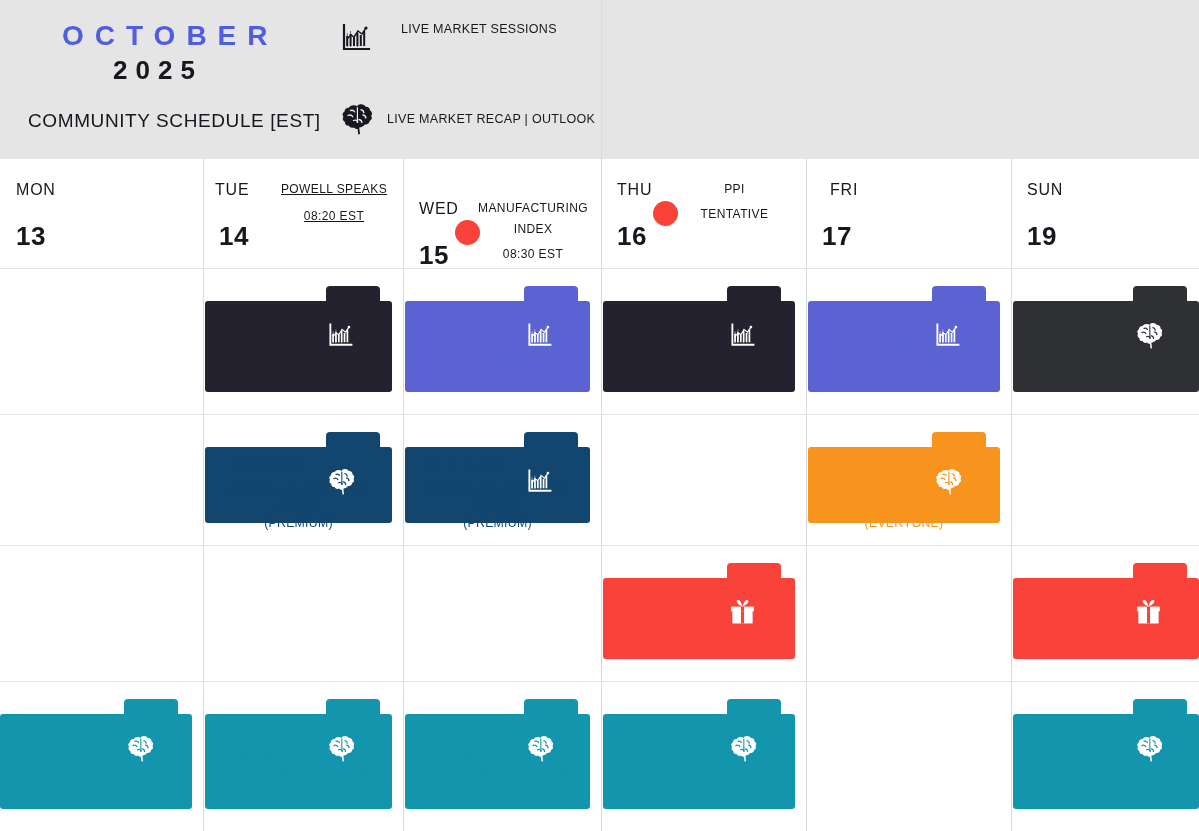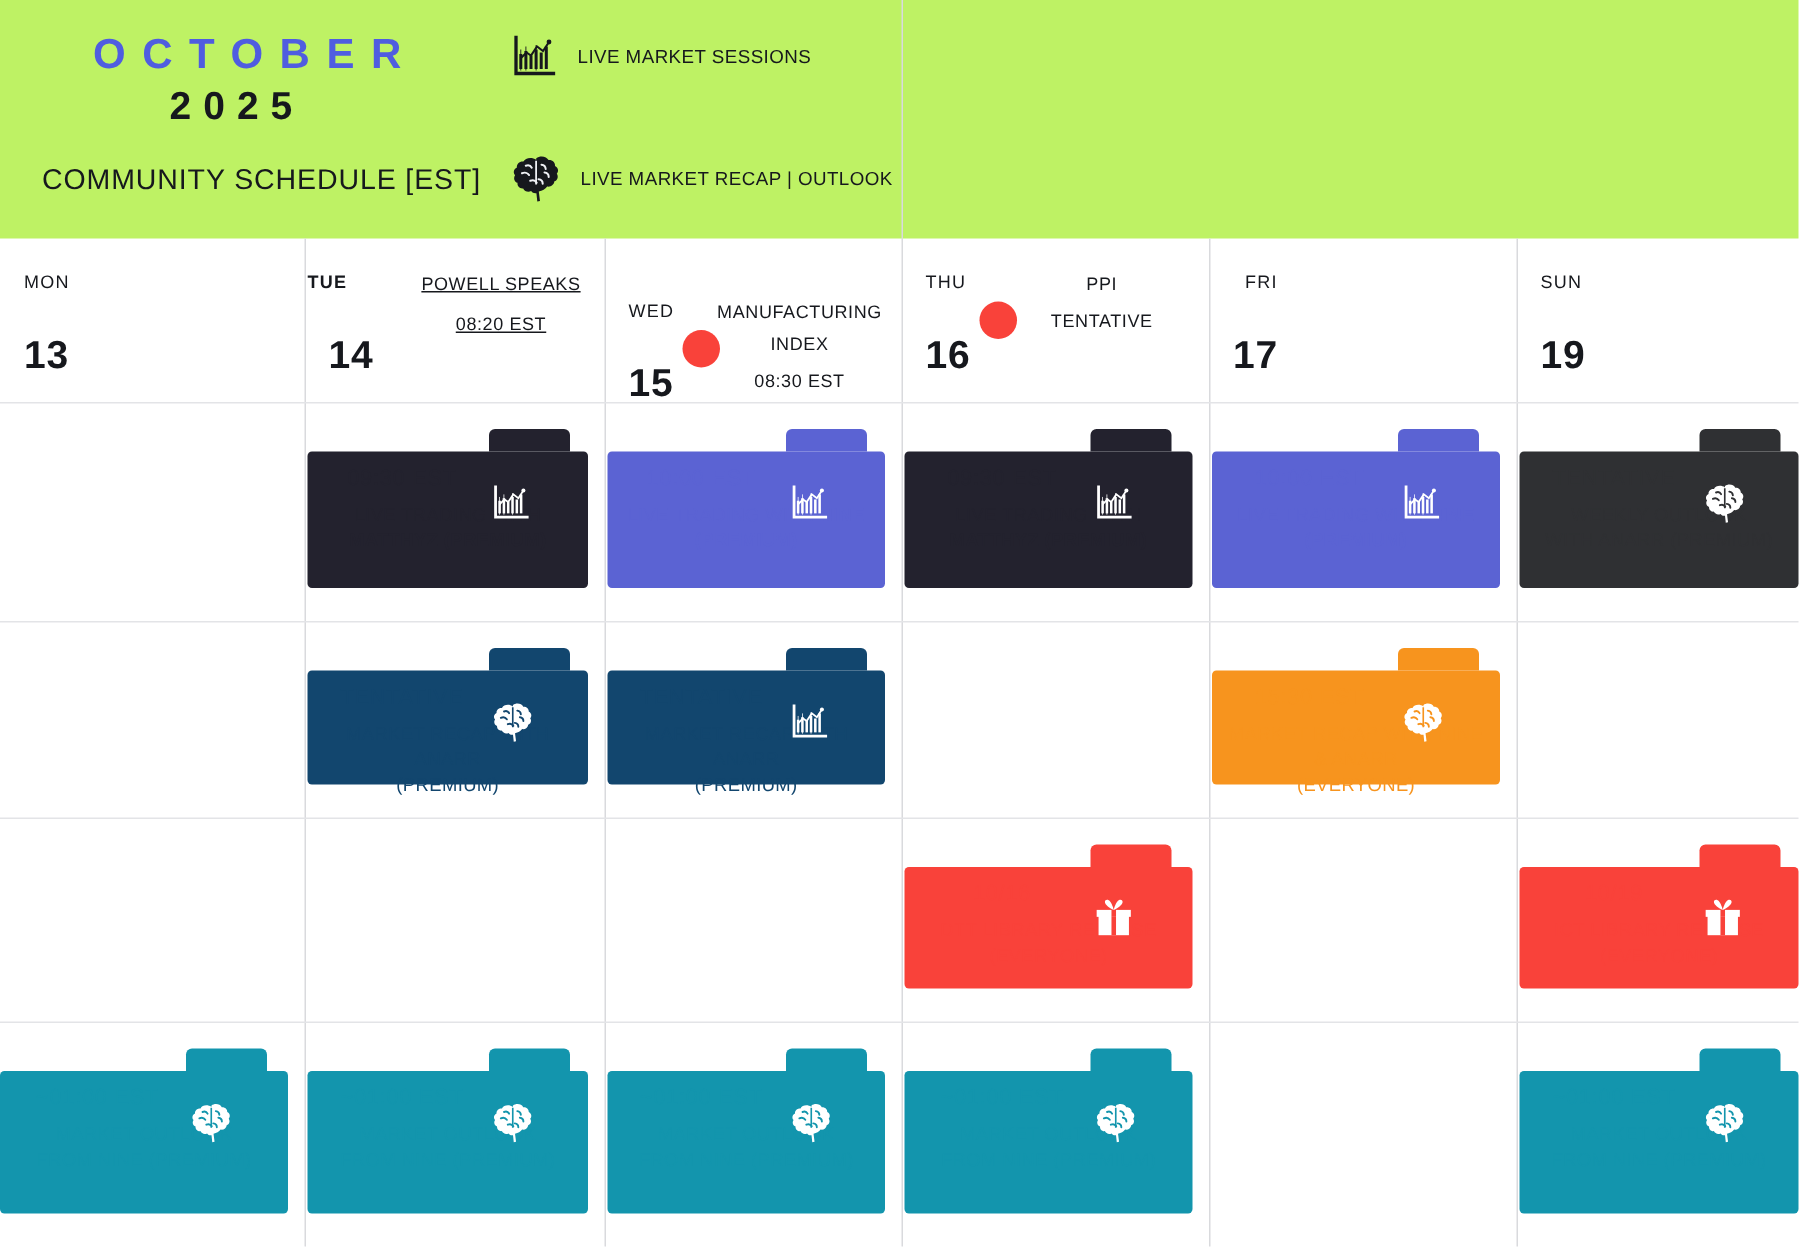--- a/index.html
+++ b/index.html
@@ -8,21 +8,21 @@
     background:#ffffff;
     font-family:"Liberation Sans", sans-serif;
     overflow:hidden;
     -webkit-font-smoothing:antialiased;
   }
   .page{position:relative;width:1199px;height:831px;}
 
   
   .header{
     position:absolute;left:0;top:0;width:1199px;height:159px;
-    background:#bef264;
+    background:#e5e5e5;
     box-sizing:border-box;
   }
   .hdr-left{position:absolute;left:0;top:0;width:601px;height:159px;}
   .hdr-right{position:absolute;left:601px;top:0;width:598px;height:159px;
              border-left:1px solid #d8dade;box-sizing:border-box;}
 
   .month{
     position:absolute;left:62px;top:20px;
     font-size:28px;font-weight:bold;letter-spacing:11px;
     color:#4f5de0;
@@ -31,33 +31,33 @@
     position:absolute;left:113px;top:55px;
     font-size:26px;font-weight:bold;letter-spacing:8px;
     color:#16181d;
   }
   .community{
     position:absolute;left:28px;top:110px;
     font-size:19px;font-weight:500;letter-spacing:0.6px;
     color:#16181d;
   }
 
-  .leg-sess{position:absolute;left:340px;top:22px;display:flex;align-items:center;gap:13px;}
+  .leg-sess{position:absolute;left:340px;top:22px;display:flex;align-items:flex-start;gap:29px;}
   .leg-recap{position:absolute;left:340px;top:103px;display:flex;align-items:center;gap:13px;}
   .leg-sess .ltxt,.leg-recap .ltxt{
     font-size:12.5px;letter-spacing:0.3px;color:#16181d;white-space:nowrap;
   }
 
   
   .grid{position:absolute;left:0;top:159px;width:1199px;height:672px;}
   .col-lines div{position:absolute;top:0;bottom:0;width:1px;background:#d9dadd;}
   .row-lines div{position:absolute;left:0;right:0;height:1px;background:#e3e4e7;}
 
   .dayhdr{position:absolute;top:0;height:109px;}
-  .dname{position:absolute;left:0;top:22px;font-size:12px;letter-spacing:0.8px;color:#16181d;}
+  .dname{position:absolute;left:0;top:22px;font-size:16px;letter-spacing:0.8px;color:#16181d;}
   .dnum{position:absolute;left:0;top:62px;font-size:26px;font-weight:bold;letter-spacing:0.5px;color:#16181d;}
   .devent{position:absolute;text-align:center;font-size:12px;letter-spacing:0.4px;color:#16181d;line-height:21px;}
   .dred{position:absolute;width:25px;height:25px;border-radius:50%;background:#f9423a;}
 
   
   .card{
     position:absolute;
     color:#ffffff;
     box-sizing:border-box;
   }
@@ -149,21 +149,21 @@
         <div style="top: 255px;"></div>
         <div style="top: 386px;"></div>
         <div style="top: 522px;"></div>
       </div>
     <div id="day-headers">
         <div class="dayhdr" style="left: 0px; width: 203px;">
           <div class="dname" style="left: 16px;">MON</div>
           <div class="dnum" style="left: 16px;">13</div>
         </div>
         <div class="dayhdr" style="left: 203px; width: 200px;">
-          <div class="dname" style="left: 2px; font-weight: bold;">TUE</div>
+          <div class="dname" style="left: 12px;">TUE</div>
           <div class="dnum" style="left: 16px; text-align: right;">14</div>
           <div class="devent" style="left: 70px; top: 20px; width: 122px; text-decoration: underline;">
             <div>POWELL SPEAKS</div>
             <div style="margin-top: 6px;">08:20  EST</div>
           </div>
         </div>
         <div class="dayhdr" style="left: 403px; width: 198px; margin-top: 19px;">
           <div class="dname" style="left: 16px;">WED</div>
           <div class="dnum" style="left: 16px;">15</div>
           <div class="devent" style="left: 70px; top: 20px; width: 120px;">

